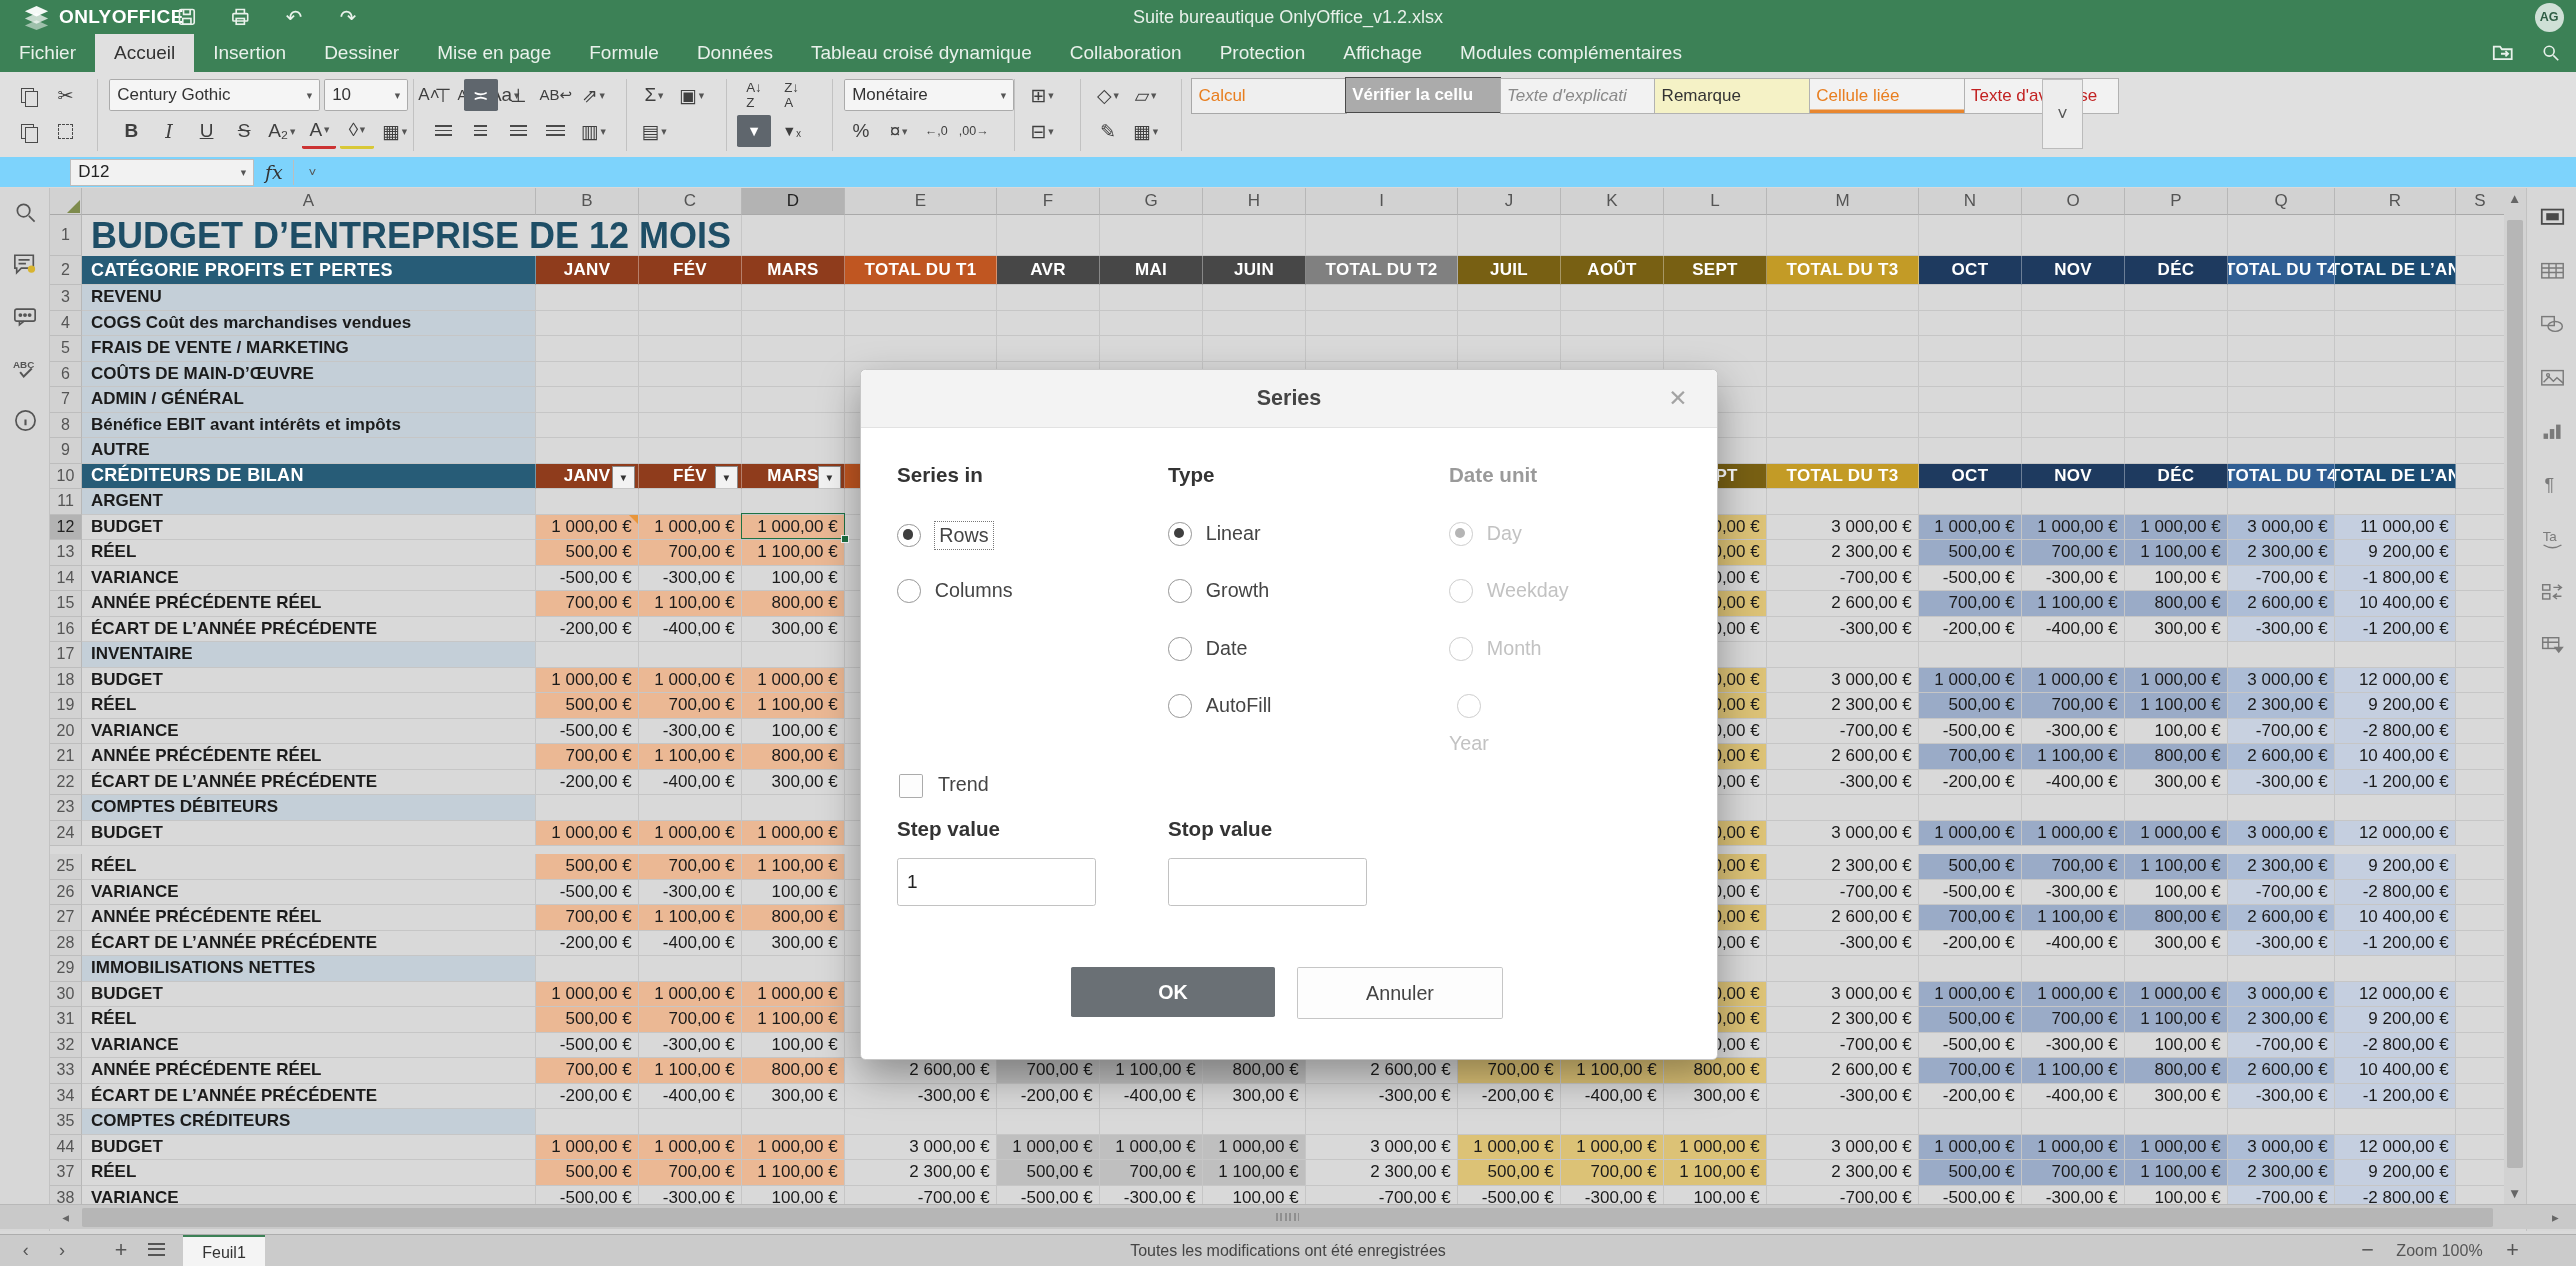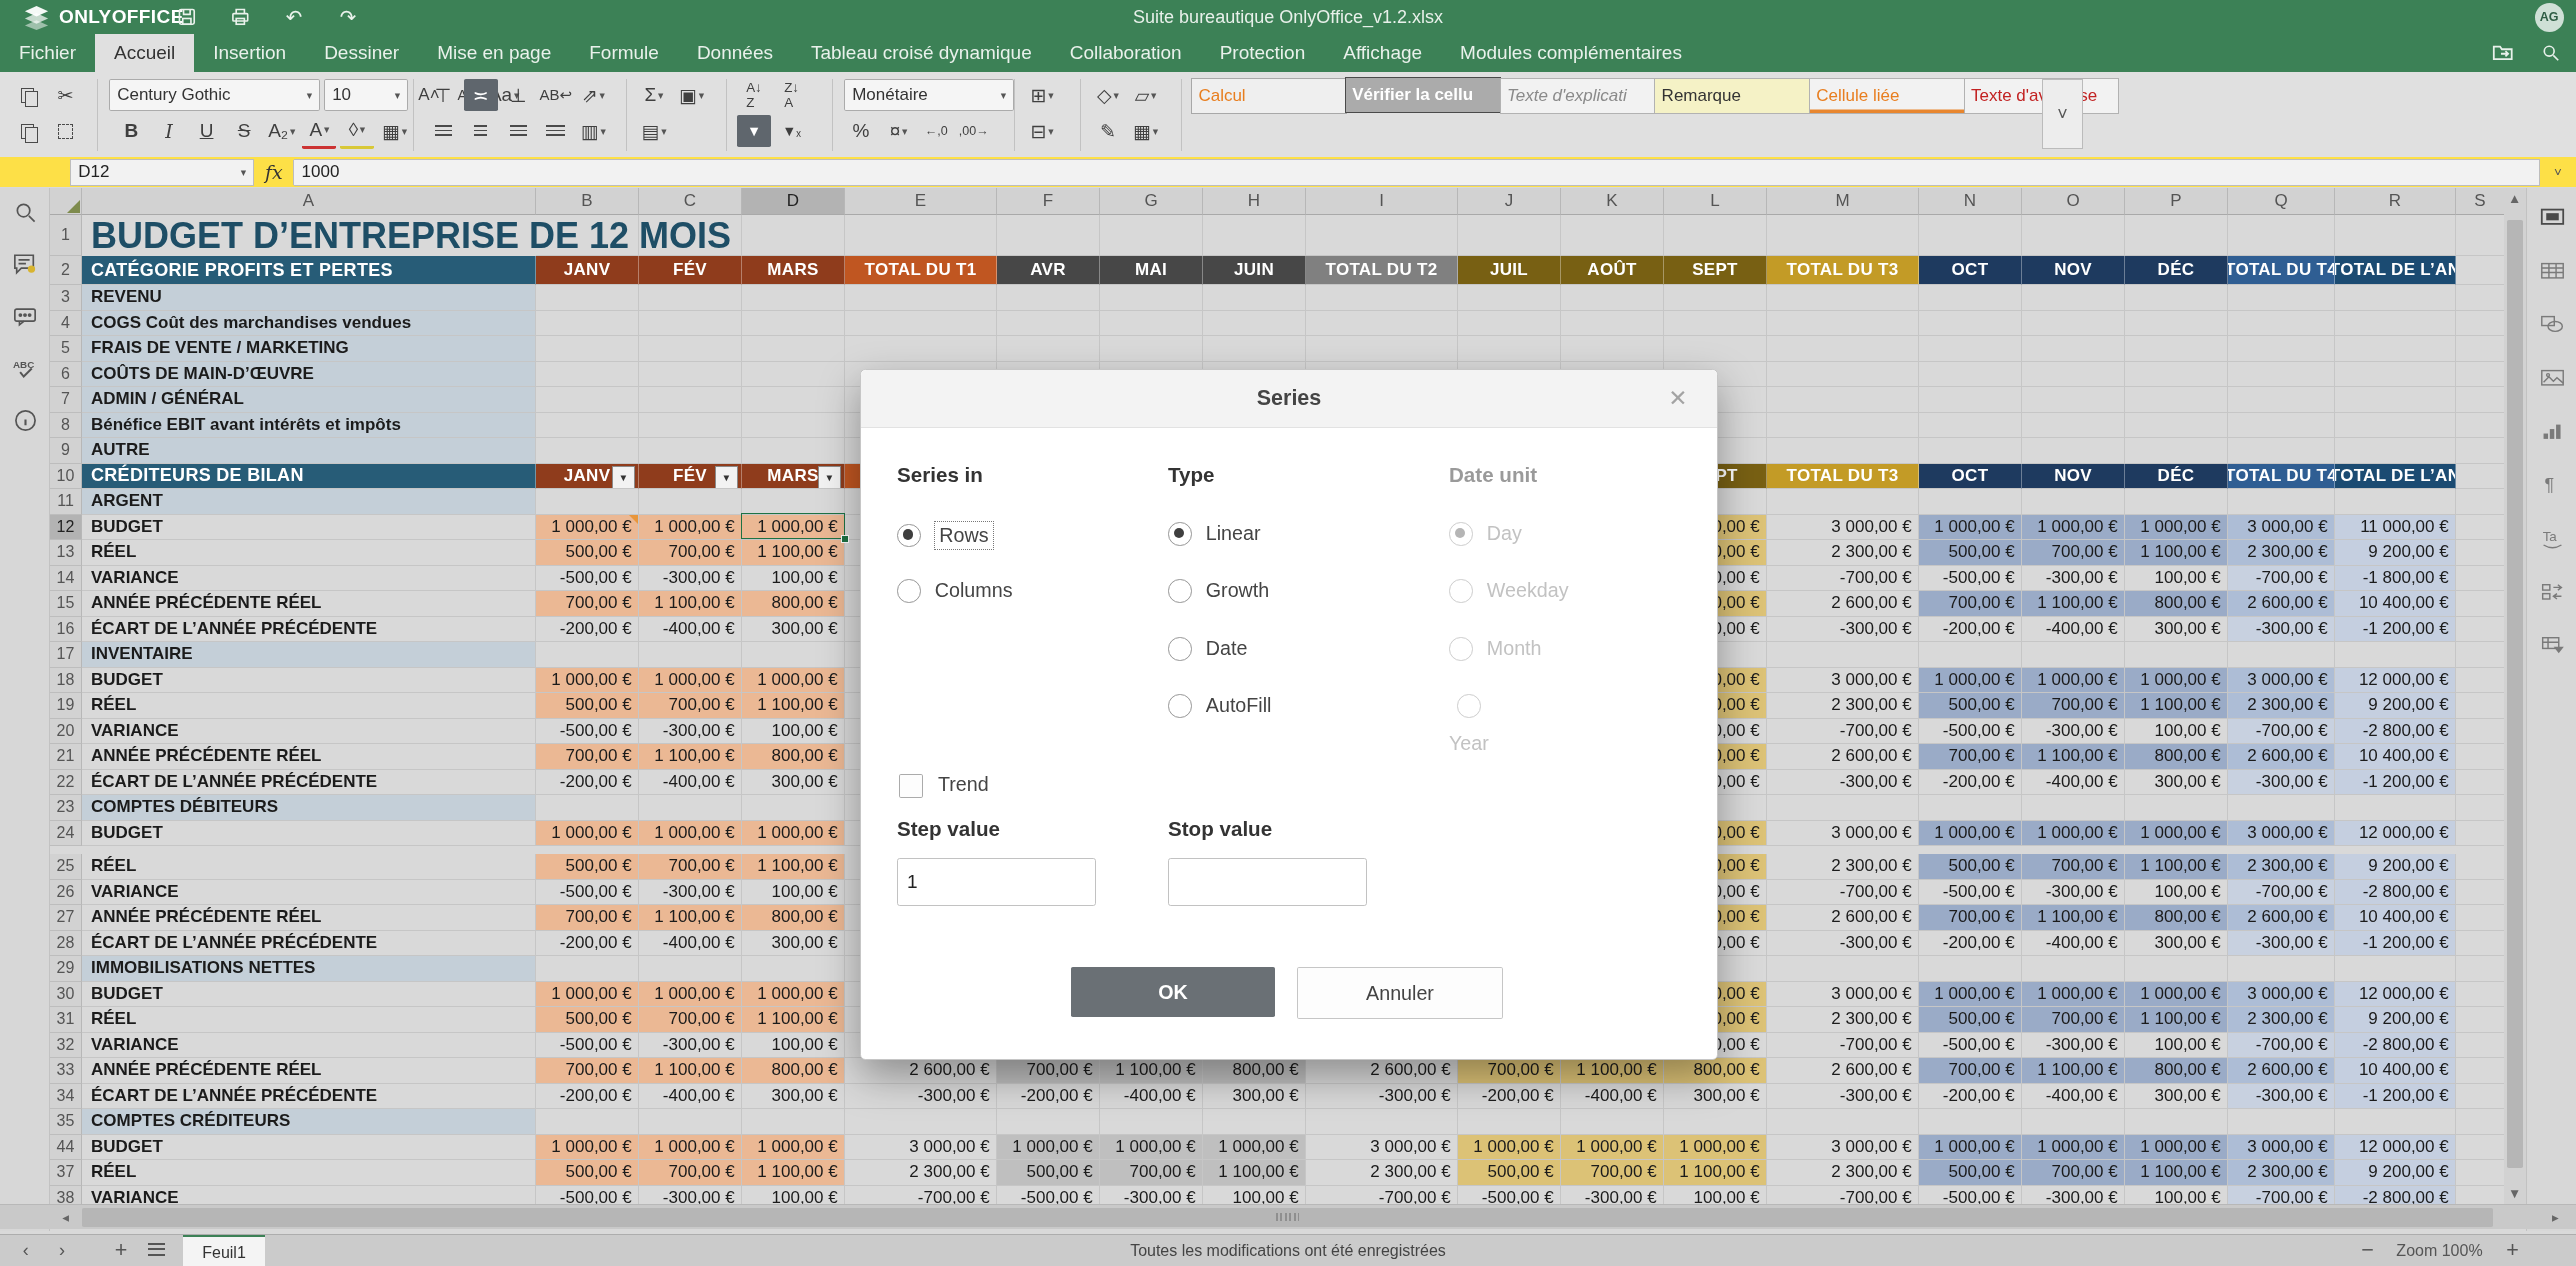--- a/index.html
+++ b/index.html
@@ -2,21 +2,21 @@
 <html style="font-size:14.3px"><head>
 <meta charset="utf-8">
 <style>
   html,body{margin:0;padding:0;width:2576px;height:1267px;overflow:hidden;
     font-family:"Liberation Sans","DejaVu Sans",sans-serif;background:#D9D9D9;}
   .abs{position:absolute;box-sizing:border-box;}
   
   #topbar{left:0;top:0;width:2576px;height:34px;background:#3C8156;color:#fff;}
   #menubar{left:0;top:34px;width:2576px;height:38px;background:#3C8156;display:flex;align-items:stretch;}
   #toolbar{left:0;top:72px;width:2576px;height:86px;background:#E0E0E0;border-bottom:0.9px solid #C2C2C2;}
-  #fbar{left:0;top:157px;width:2576px;height:30px;background:#fde047;display:flex;align-items:center;}
+  #fbar{left:0;top:157px;width:2576px;height:30px;background:#7dd3fc;display:flex;align-items:center;}
   #leftbar{left:0;top:188px;width:50px;height:1043px;background:#D7D7D7;border-right:0.9px solid #C2C2C2;}
   #rightbar{left:2526px;top:188px;width:50px;height:1043px;background:#D7D7D7;border-left:0.9px solid #C2C2C2;}
   #vscroll{left:2504px;top:188px;width:21.5px;height:1016px;background:#D2D2D2;}
   #hscroll{left:0;top:1204px;width:2576px;height:25px;background:#C9C9C9;border-top:0.9px solid #B8B8B8;}
   #statusbar{left:0;top:1234px;width:2576px;height:32px;background:#CBCBCB;border-top:0.9px solid #ADADAD;font-size:16px;color:#444;}
   
   .logo{position:absolute;left:23px;top:4.5px;display:flex;align-items:center;gap:9px;}
   .logo-name{font-weight:bold;font-size:19px;letter-spacing:0.4px;}
   .tb-ic{position:absolute;top:3.6px;width:30px;height:27px;display:flex;align-items:center;justify-content:center;color:#EAF2EC;font-size:19.7px;}
   #win-title{position:absolute;left:0;right:0;top:7.2px;text-align:center;font-size:18px;color:#E8F0EA;}
@@ -305,23 +305,20 @@
 </div>
 
 <div class="abs" id="fbar">
   <div id="namebox">
     <span>D12</span>
     <span class="drop">▾</span>
   </div>
   <div id="fxbtn">
       <span>fx</span>
     </div>
-  <div id="finput">
-      <span>1000</span>
-    </div>
   <div id="fchev">˅</div>
 </div>
 
 <div class="abs" id="leftbar">
     <div class="sb-ic" style="top: 5.4px;">
       <svg width="23" height="23" viewBox="0 0 24 24" fill="none" stroke="#555" stroke-width="1.8">
         <circle cx="10" cy="10" r="6.5"></circle>
         <path d="M15.5 15.5l6 6"></path>
       </svg>
     </div>

